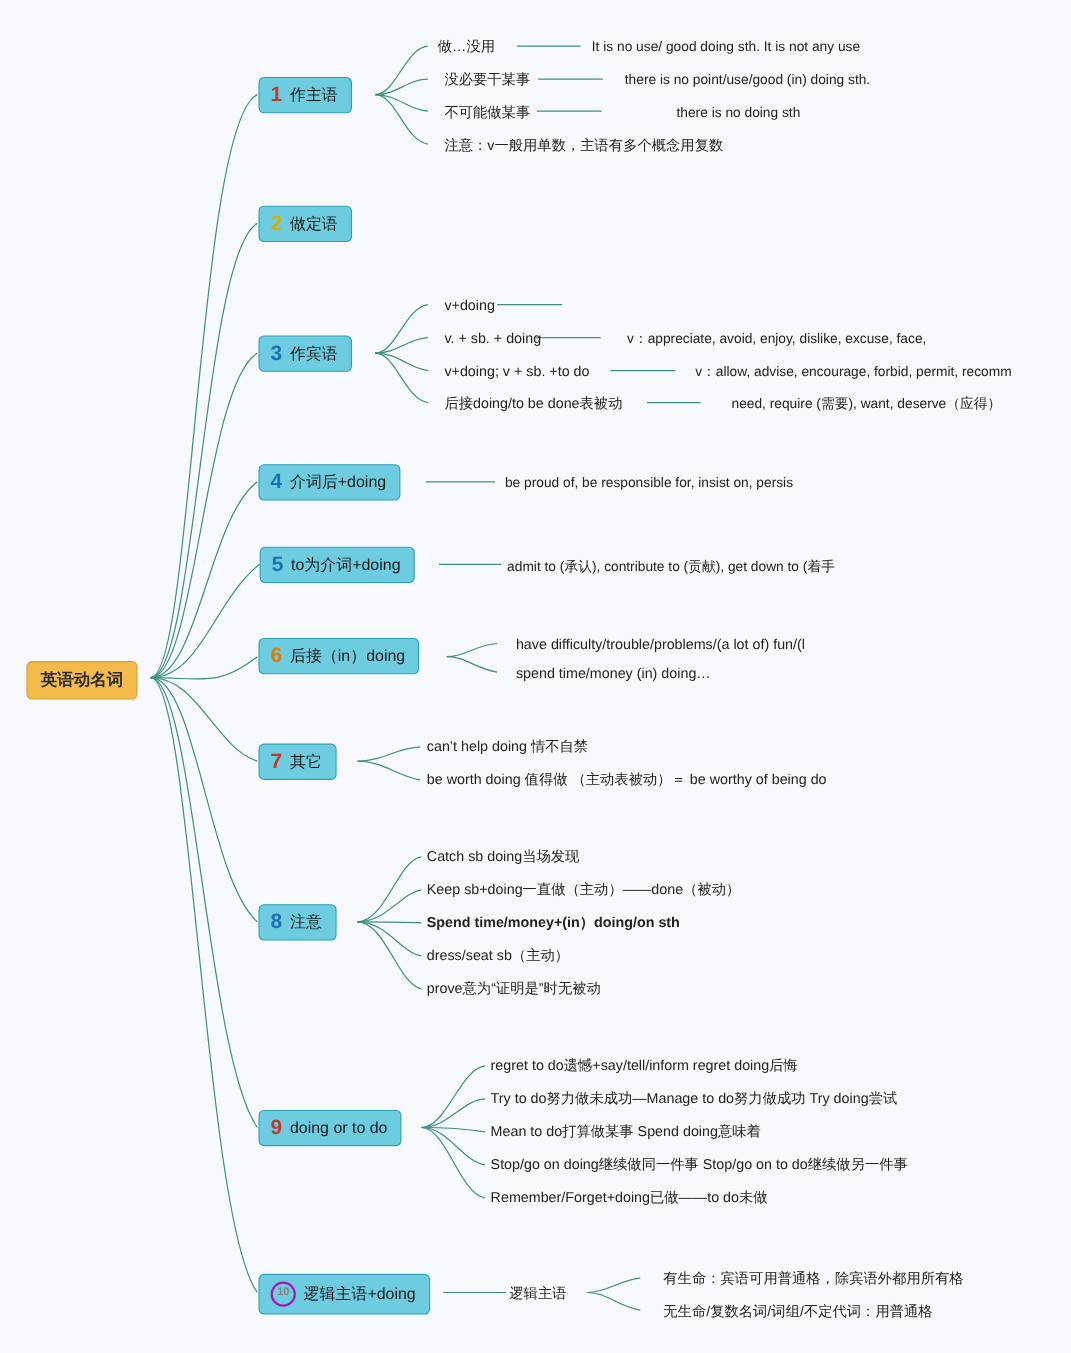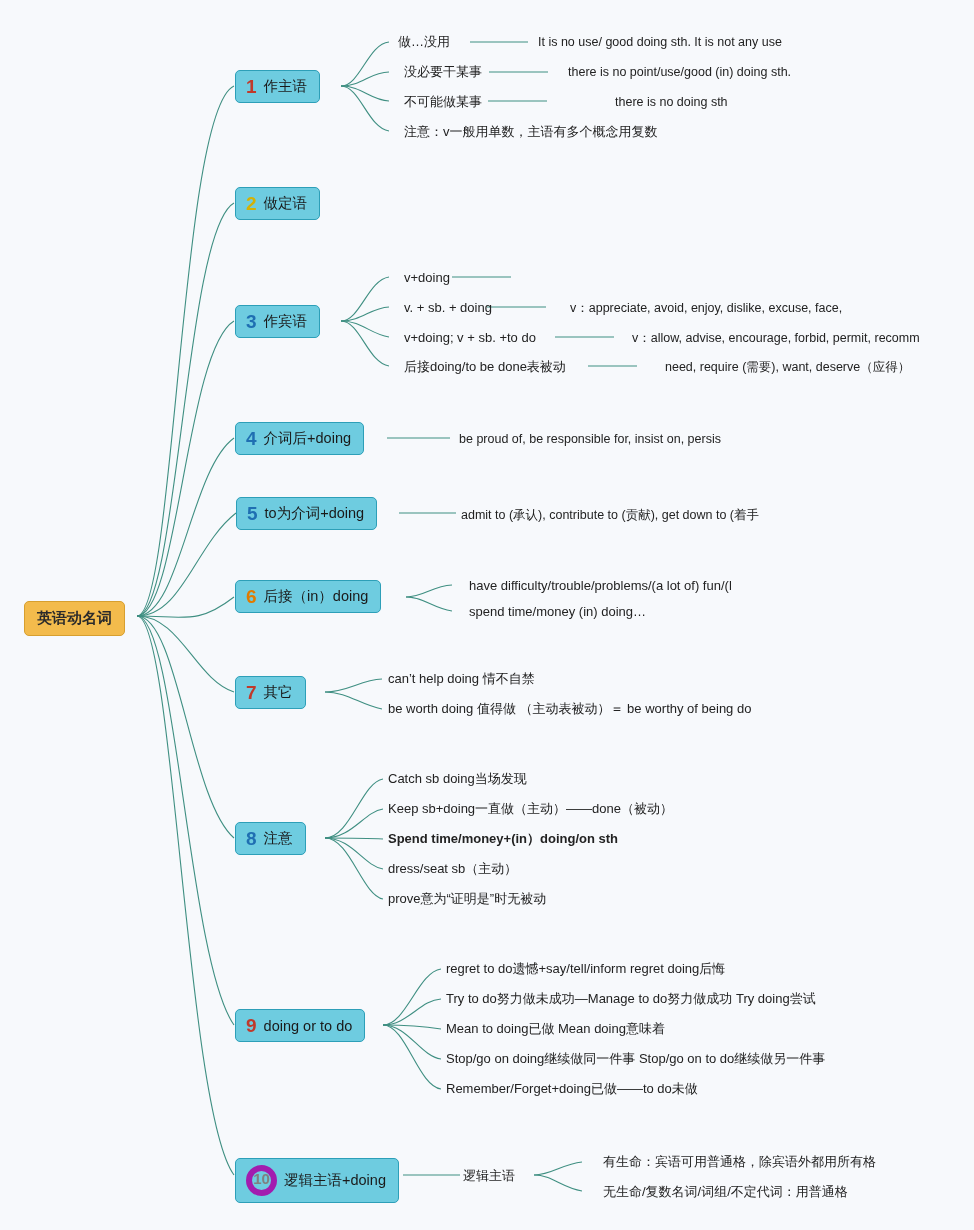--- a/index.html
+++ b/index.html
@@ -51,26 +51,26 @@
     padding: 6px 12px 6px 10px;
     white-space: nowrap;
     gap: 7px;
   }
   .branch-num {
     font-size: 19px;
     font-weight: bold;
     line-height: 1;
   }
   .branch-num.circled {
-    font-size: 15px;
+    font-size: 10px;
     display: inline-block;
     width: 19px;
     height: 19px;
     border-radius: 50%;
-    border: 6px solid #a21caf;
+    border: 2px solid #a21caf;
     color: #808080;
     text-align: center;
     line-height: 16px;
     font-weight: bold;
   }
   .branch-label {
     font-size: 14.5px;
     color: #1a1a1a;
   }
   .leaf {
@@ -223,21 +223,21 @@
   <div class="leaf" style="left:388px; top:831px;font-weight:bold;">Spend time/money+(in）doing/on sth</div>
   <div class="leaf" style="left:388px; top:861px;">dress/seat sb（主动）</div>
   <div class="leaf" style="left:388px; top:891px;">prove意为“证明是”时无被动</div>
 
   <div class="node branch-node" style="left:235px; top:1009px;">
     <span class="branch-num" style="color:#c0392b;">9</span>
     <span class="branch-label">doing or to do</span>
   </div>
   <div class="leaf" style="left:446px; top:961px;">regret to do遗憾+say/tell/inform regret doing后悔</div>
   <div class="leaf" style="left:446px; top:991px;">Try to do努力做未成功—Manage to do努力做成功 Try doing尝试</div>
-  <div class="leaf" style="left:446px; top:1021px;">Mean to doing已做 Mean doing意味着</div>
+  <div class="leaf" style="left:446px; top:1021px;">Mean to do打算做某事 Spend doing意味着</div>
   <div class="leaf" style="left:446px; top:1051px;">Stop/go on doing继续做同一件事 Stop/go on to do继续做另一件事</div>
   <div class="leaf" style="left:446px; top:1081px;">Remember/Forget+doing已做——to do未做</div>
 
   <div class="node branch-node" style="left:235px; top:1158px;">
     <span class="branch-num circled">10</span>
     <span class="branch-label">逻辑主语+doing</span>
   </div>
   <div class="leaf" style="left:463px; top:1168px;">逻辑主语</div>
   <div class="leaf" style="left:603px; top:1154px;">有生命：宾语可用普通格，除宾语外都用所有格</div>
   <div class="leaf" style="left:603px; top:1184px;">无生命/复数名词/词组/不定代词：用普通格</div>

